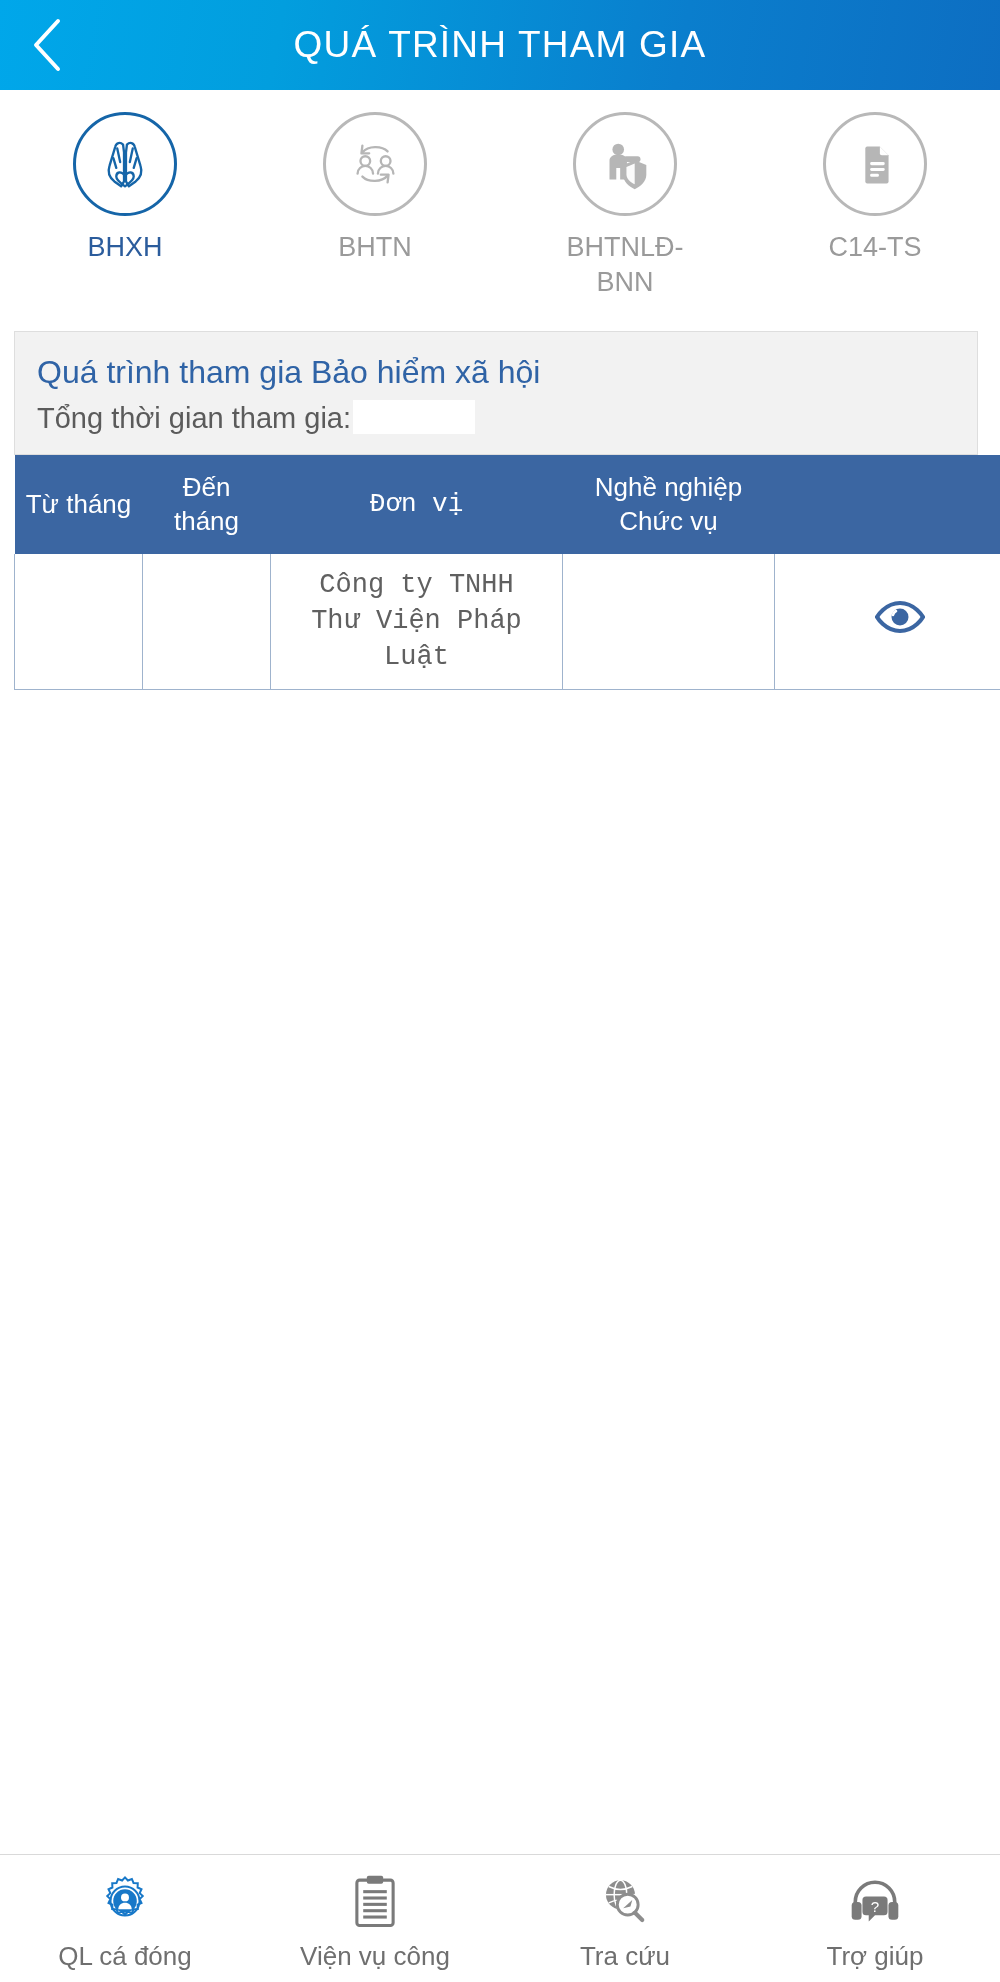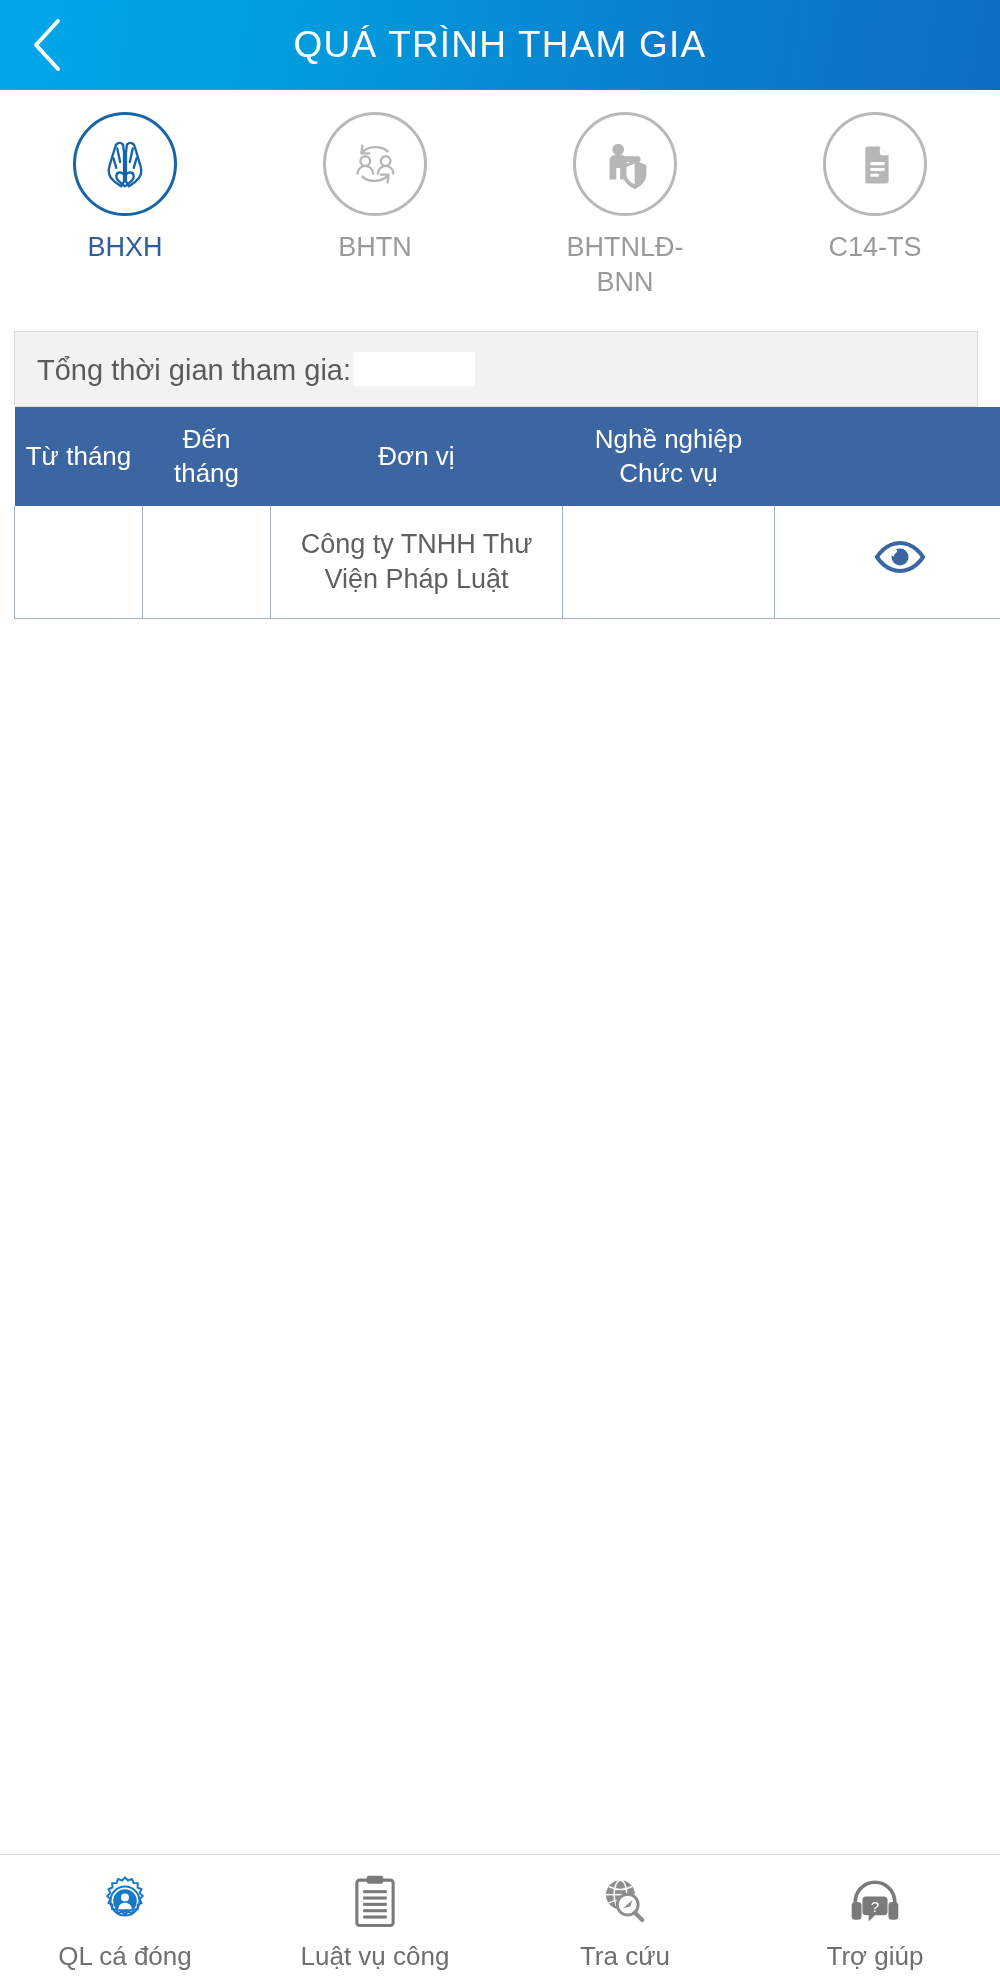--- a/index.html
+++ b/index.html
@@ -126,21 +126,21 @@
     padding: 14px 23px;
     height: 112px;
     line-height: 1.32;
     background: #fff;
   }
   td.action-cell { border-right: none; }
   .eye-btn { display:inline-flex; align-items:center; justify-content:center; cursor:pointer; }
 
   .col-from { width: 128px; }
   .col-to { width: 128px; }
-  .col-unit { width: 292px; }
+  .col-unit { width: 292px; font-family: Liberation Mono, monospace; }
   .col-job { width: 212px; margin-top: 12px; }
   .col-act { width: 250px; }
 
   
   .spacer { flex: 1 1 auto; background:#fff; }
 
   
   .bottomnav {
     flex: 0 0 auto;
     height: 128px;
@@ -237,20 +237,21 @@
             <rect x="27" y="42" width="9" height="3.2" rx="1.4"></rect>
           </g>
         </svg>
       </div>
       <div class="tab-label">C14-TS</div>
     </div>
 
   </div>
 
   <div class="panel">
+    <div class="panel-title">Quá trình tham gia Bảo hiểm xã hội</div>
     <div class="panel-row">
       <span>Tổng thời gian tham gia:</span><span class="redact"></span>
     </div>
   </div>
 
   <div class="table-wrap">
     <table class="history">
       <thead>
         <tr>
           <th class="col-from">Từ tháng</th>
@@ -308,21 +309,21 @@
           <rect x="19" y="4" width="18" height="9" rx="2" fill="#7a7a7a"></rect>
           <g fill="#7a7a7a">
             <rect x="15" y="20" width="26" height="3.4"></rect>
             <rect x="15" y="27" width="26" height="3.4"></rect>
             <rect x="15" y="34" width="26" height="3.4"></rect>
             <rect x="15" y="41" width="26" height="3.4"></rect>
             <rect x="15" y="48" width="26" height="3.4"></rect>
           </g>
         </svg>
       </div>
-      <div class="nav-label">Luật vụ công</div>
+      <div class="nav-label">Viện vụ công</div>
     </div>
 
     <div class="nav-item">
       <div class="nav-icon">
         <svg width="58" height="58" viewBox="0 0 64 64">
           <circle cx="27" cy="25" r="16" fill="#8d8d8d"></circle>
           <g fill="none" stroke="#ffffff" stroke-width="1.6">
             <ellipse cx="27" cy="25" rx="7" ry="16"></ellipse>
             <path d="M11 25 h32"></path>
             <path d="M14 16 c8 4 18 4 26 0"></path>

